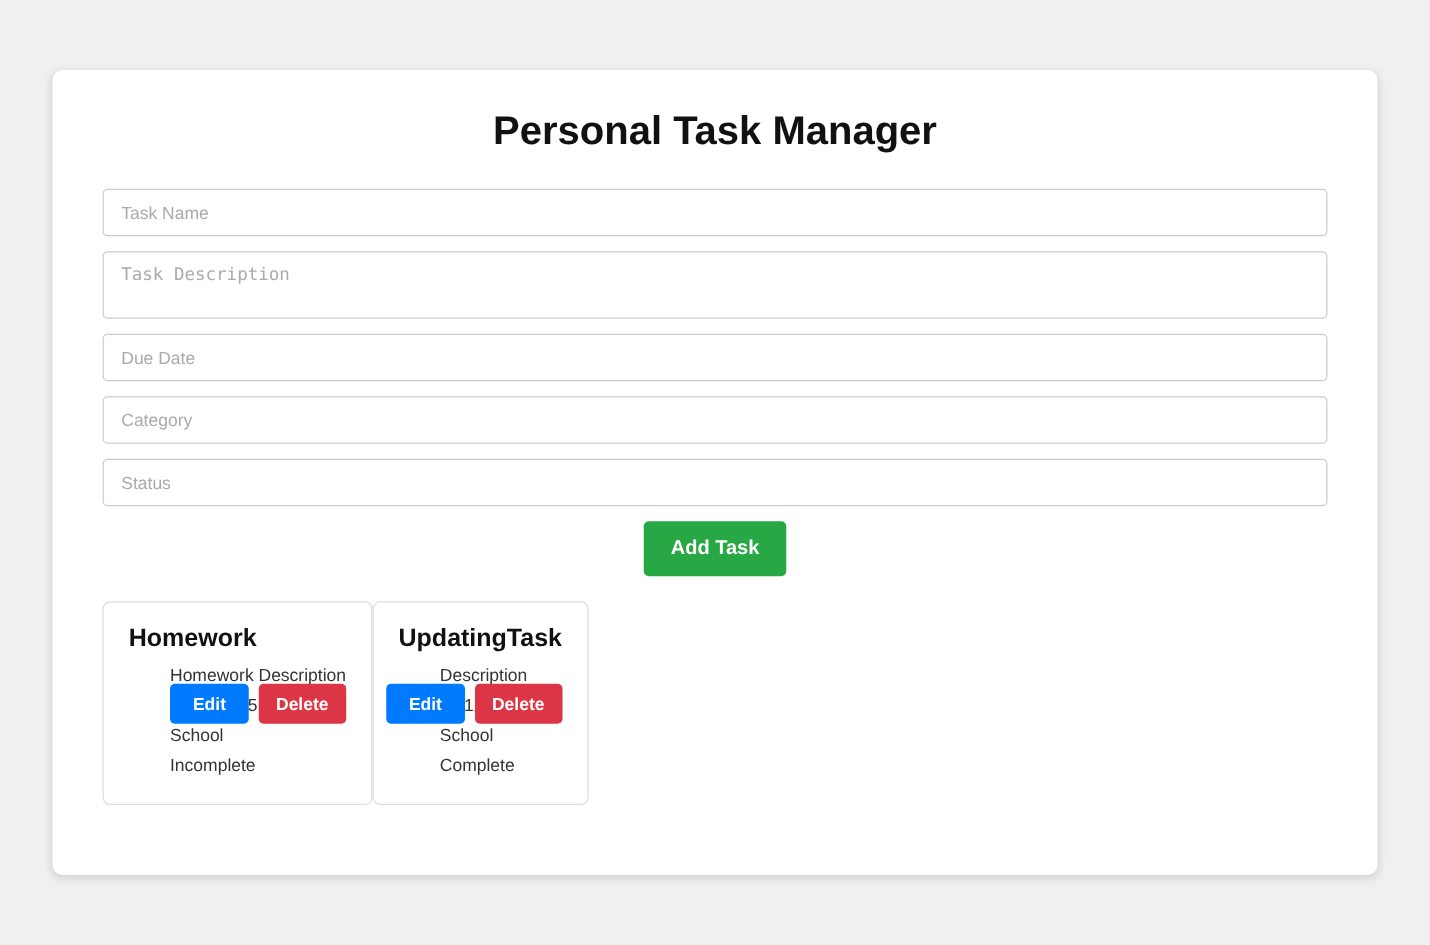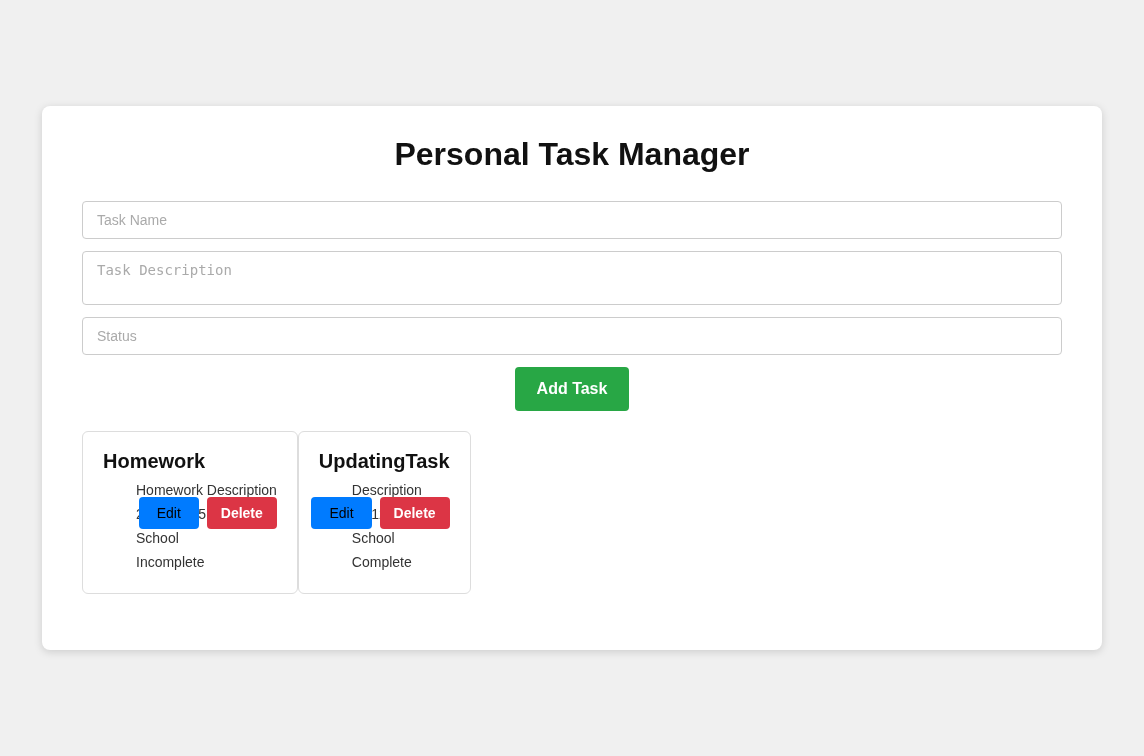--- a/index.html
+++ b/index.html
@@ -128,26 +128,26 @@
       position: absolute;
       right: 20px;
       top: 50%;
       transform: translateY(-50%);
       display: flex;
       gap: 8px;
     }
 
     .btn-edit {
       background: #007bff;
-      color: #000000;
+      color: #ffffff;
       border: none;
       border-radius: 4px;
       padding: 8px 18px;
       font-size: 14px;
-      font-weight: normal;
+      font-weight: bold;
       cursor: pointer;
     }
 
     .btn-delete {
       background: #dc3545;
       color: #fff;
       border: none;
       border-radius: 4px;
       padding: 8px 14px;
       font-size: 14px;
@@ -157,23 +157,25 @@
   </style>
 </head>
 <body>
 
 <div class="app-container">
   <h1 class="app-title">Personal Task Manager</h1>
 
   <div class="form-row">
     <input class="form-input input-task-name" type="text" placeholder="Task Name" style="">
     <textarea class="form-input input-task-description" placeholder="Task Description" style=""></textarea>
+    <input class="form-input input-due-date" type="text" placeholder="Due Date" style="">
   </div>
 
   <div class="form-row">
+    <input class="form-input input-category" type="text" placeholder="Category" style="">
     <input class="form-input input-status" type="text" placeholder="Status" style="">
     <button class="btn-add-task">Add Task</button>
   </div>
 
   <div class="task-list" id="task-list">
       <div class="task-card">
     <div class="task-card-title">Homework</div>
     <div class="task-card-detail">
       Homework Description<br>
       20/12/2025<br>

